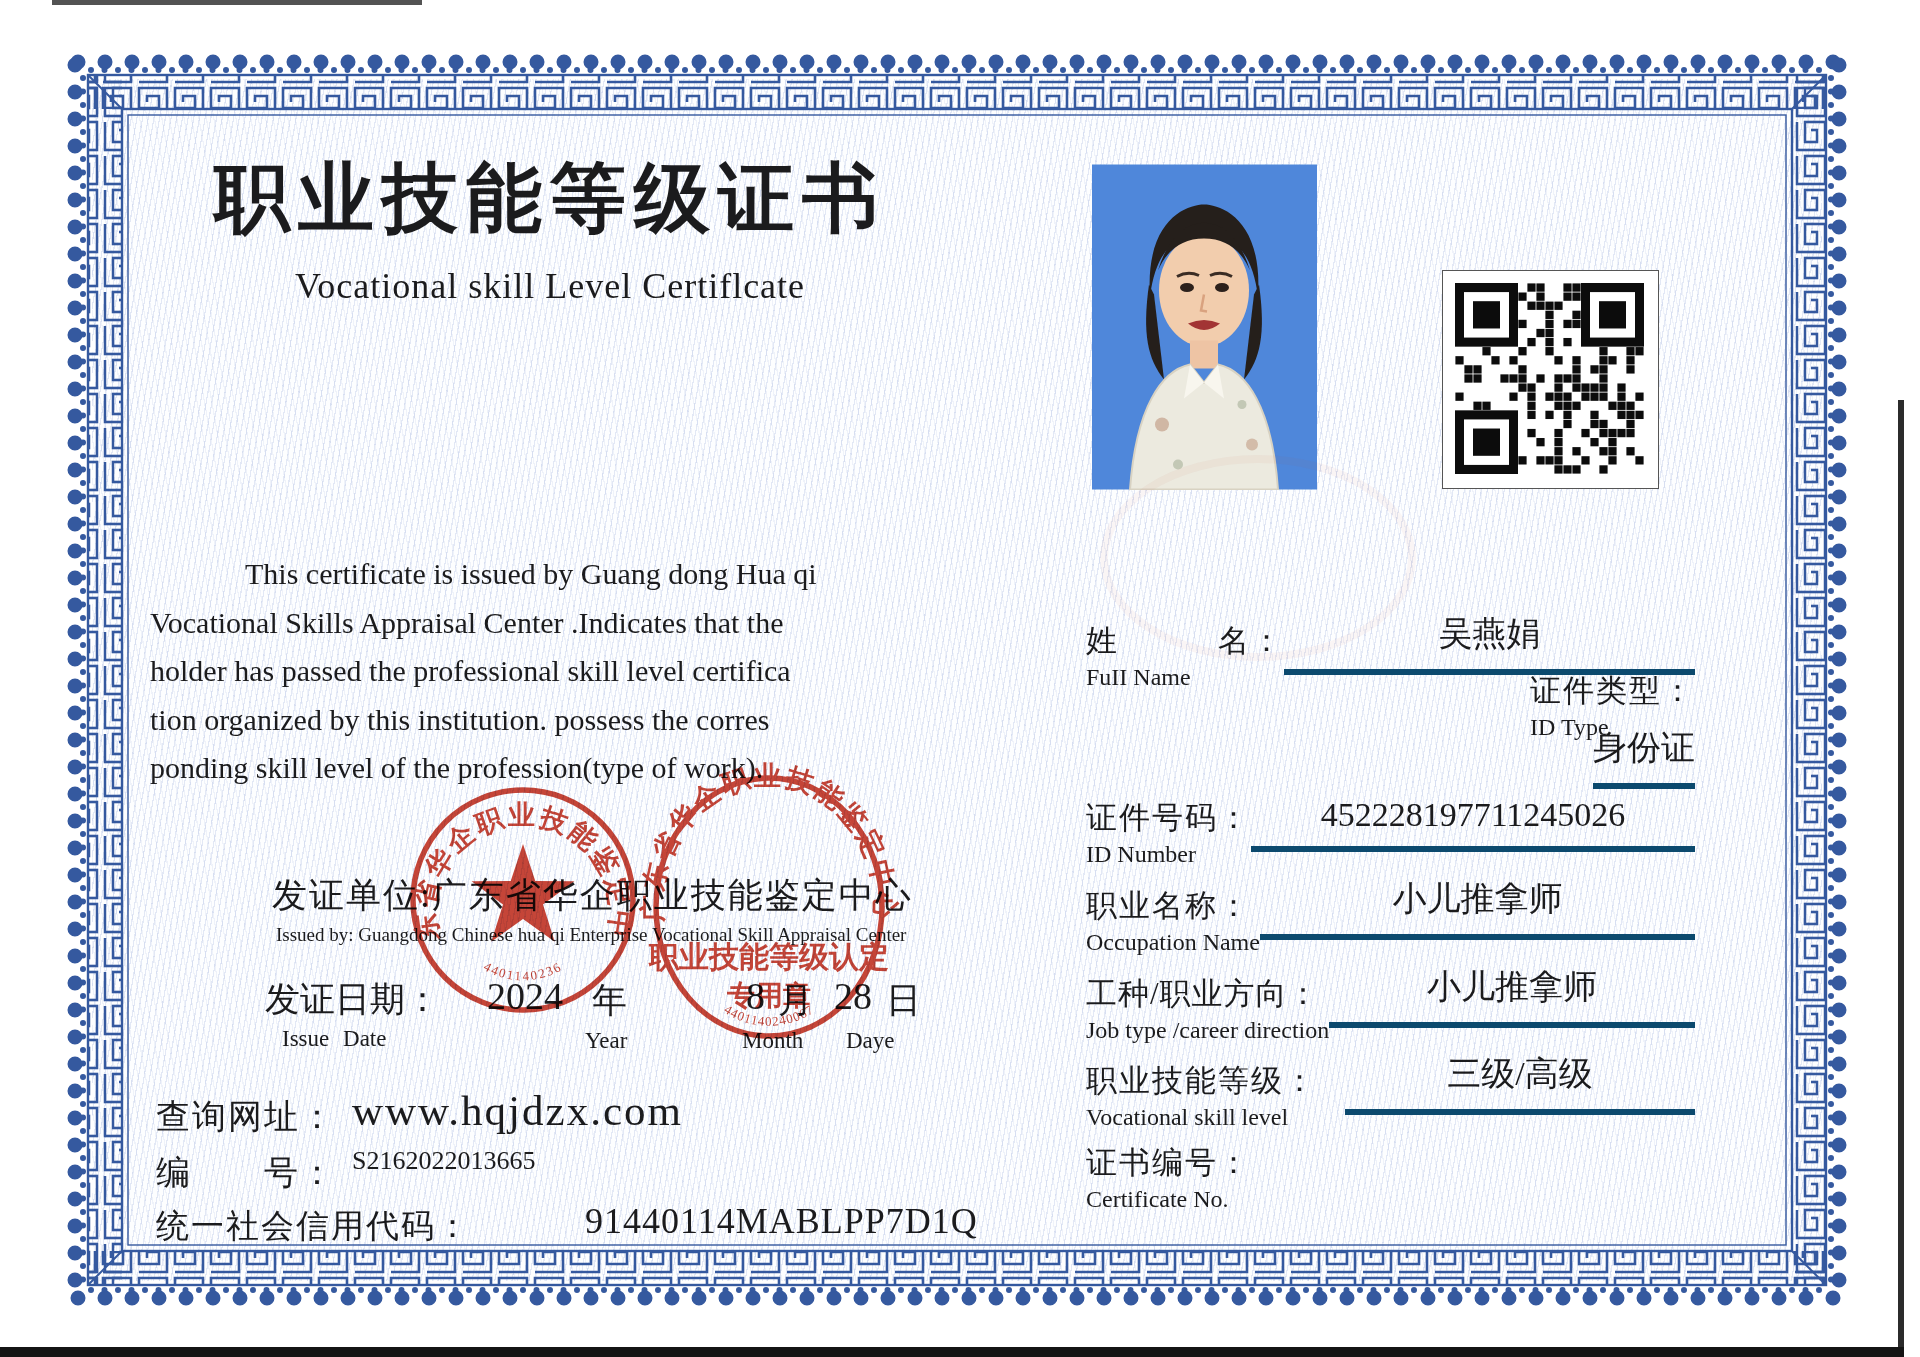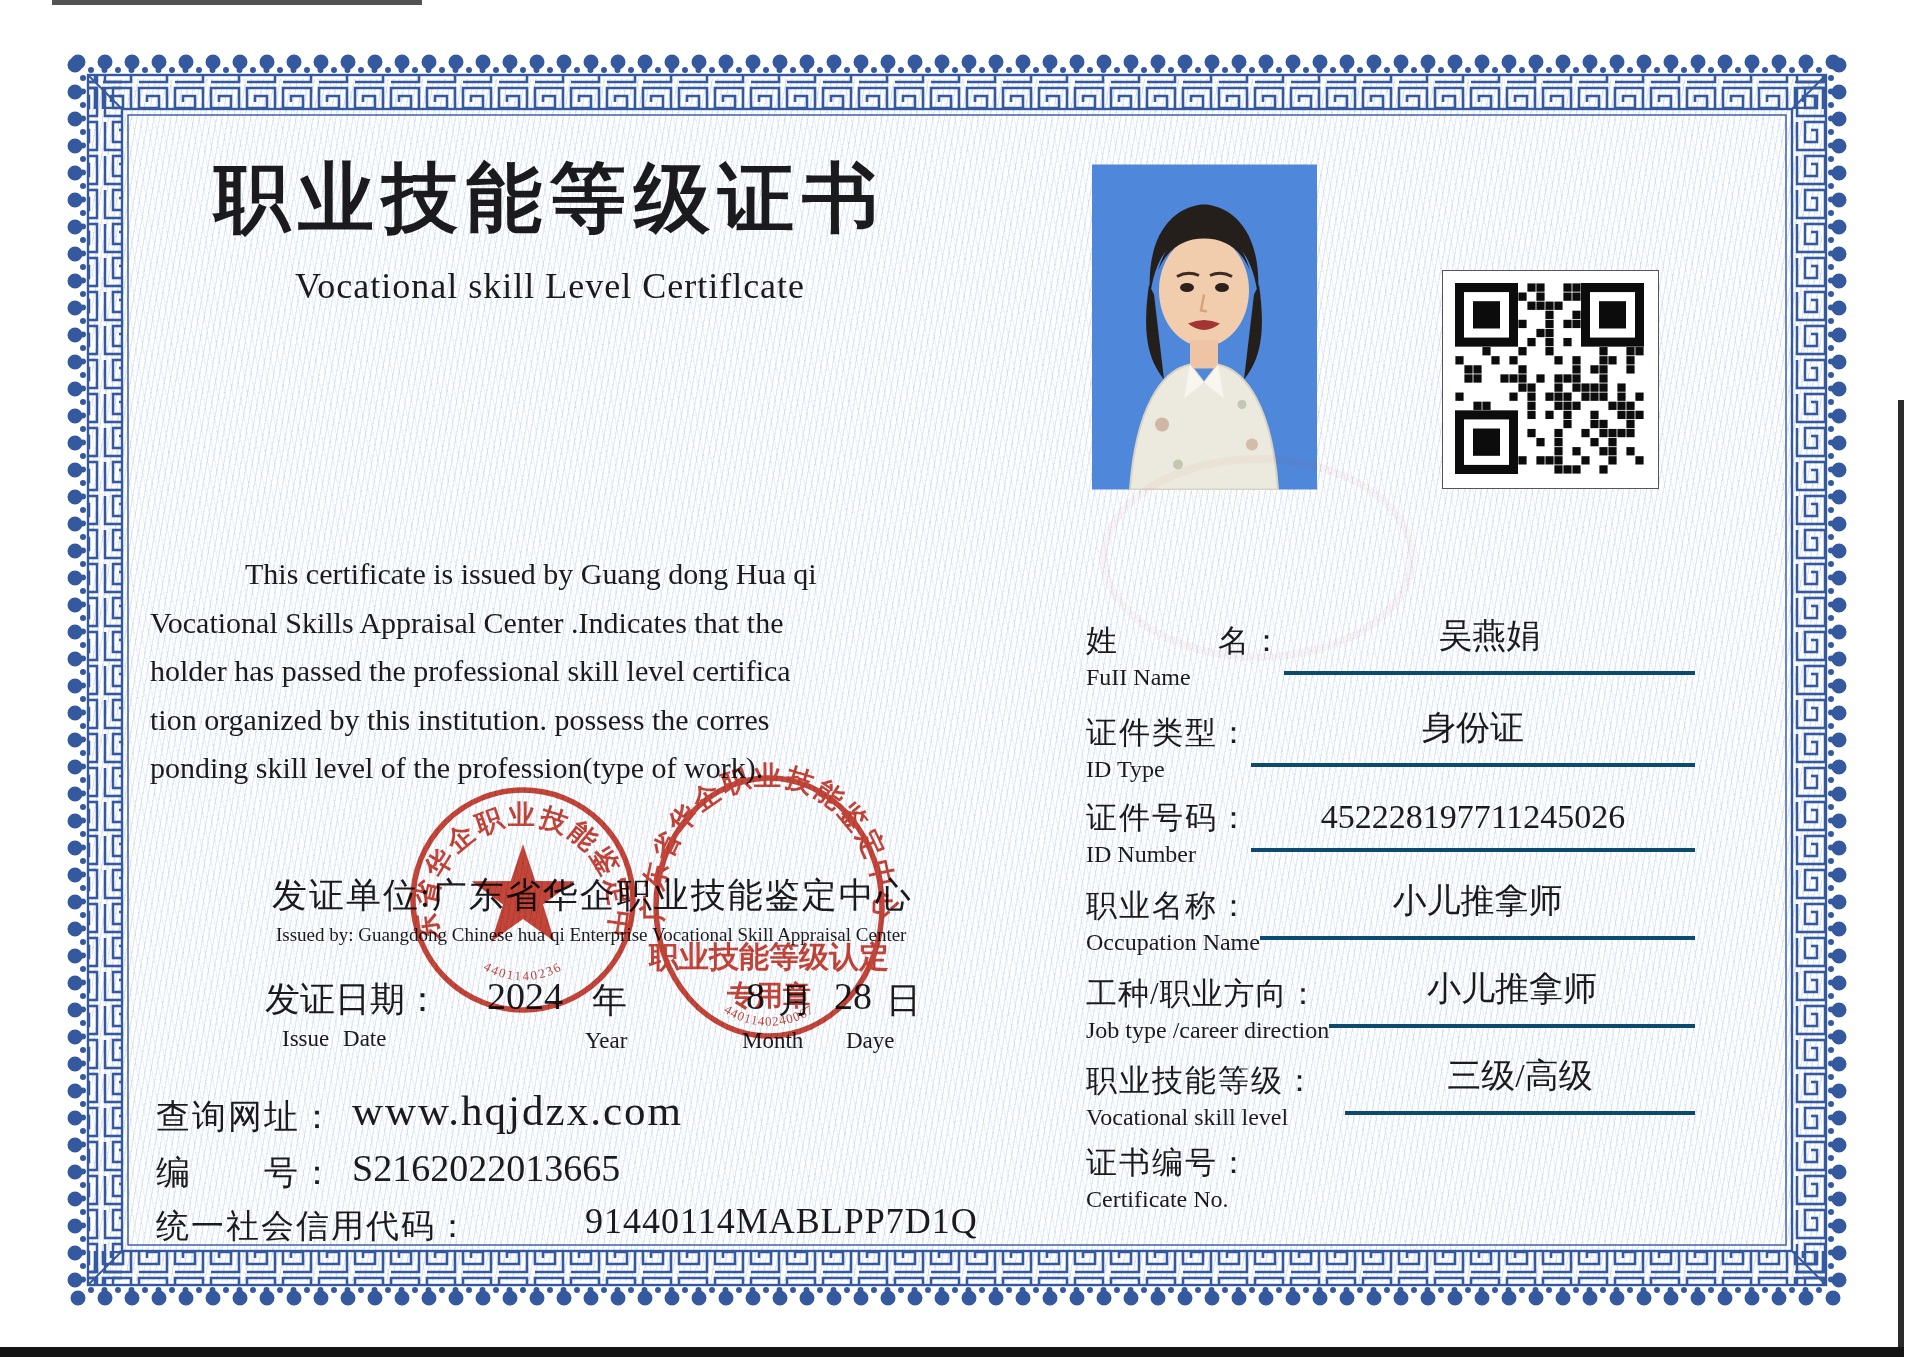--- a/index.html
+++ b/index.html
@@ -30,21 +30,21 @@
   .dzh{font-size:35px;}
   .den{font-size:23px;}
   
   .flabel{font-size:34px;letter-spacing:2px;white-space:nowrap;}
   .fvalue{font-family:"Liberation Serif","DejaVu Serif",serif;white-space:nowrap;}
   
   .frow{position:absolute;left:1086px;width:609px;display:flex;align-items:flex-end;}
   .frow .lab{flex:0 0 auto;margin-bottom:-16px;}
   .frow .lab .zh{font-size:31px;letter-spacing:2px;white-space:nowrap;}
   .frow .lab .en{font-size:24px;white-space:nowrap;margin-top:2px;}
-  .frow .val{flex:1 1 auto;border-bottom:4px solid #0c4a6e;text-align:center;
+  .frow .val{flex:1 1 auto;border-bottom:6px solid #0c4a6e;text-align:center;
              font-size:34px;padding-bottom:12px;white-space:nowrap;}
   
   #photo{left:1092px;top:164px;width:225px;height:326px;}
   #qr{left:1442px;top:270px;width:215px;height:217px;background:#ffffff;border:1px solid #555;}
   
   #seals{left:390px;top:755px;width:520px;height:300px;mix-blend-mode:multiply;opacity:.92;}
   #watermark{left:1100px;top:455px;width:300px;height:190px;border:8px solid rgba(190,70,50,.05);border-radius:50%;}
   
   #edge-bottom{left:0;right:0;bottom:0;height:10px;background:#141414;}
   #edge-right{right:0;top:400px;bottom:10px;width:6px;background:#141414;opacity:.9;}
@@ -117,21 +117,21 @@
   <div class="abs" style="left:746px;top:974px;font-size:38px;">8</div>
   <div class="abs dzh" style="left:778px;top:977px;">月</div>
   <div class="abs den" style="left:742px;top:1028px;">Month</div>
   <div class="abs" style="left:834px;top:974px;font-size:38px;">28</div>
   <div class="abs dzh" style="left:886px;top:977px;">日</div>
   <div class="abs den" style="left:846px;top:1028px;">Daye</div>
 
   <div class="abs flabel" style="left:156px;top:1094px;">查询网址：</div>
   <div class="abs fvalue" style="left:352px;top:1086px;font-size:43px;letter-spacing:2px;">www.hqjdzx.com</div>
   <div class="abs flabel" style="left:156px;top:1150px;">编　　号：</div>
-  <div class="abs fvalue" style="left:352px;top:1146px;font-size:38px;">S2162022013665</div>
+  <div class="abs fvalue" style="left:352px;top:1146px;font-size:26px;">S2162022013665</div>
   <div class="abs flabel" style="left:156px;top:1204px;font-size:33px;">统一社会信用代码：</div>
   <div class="abs fvalue" style="left:585px;top:1200px;font-size:36px;letter-spacing:1px;">91440114MABLPP7D1Q</div>
 
   <div id="photo" class="abs">
     <svg width="225" height="326" viewBox="0 0 225 325">
       <rect x="0" y="0" width="225" height="325" fill="#4f87da"></rect>
       <path d="M58,132 C53,55 95,40 112,40 C129,40 171,55 166,132 C160,85 140,70 112,70 C84,70 64,85 58,132 Z" fill="#251f1b"></path>
       <path d="M57,120 C50,170 56,195 72,215 L62,130 Z" fill="#251f1b"></path>
       <path d="M167,120 C174,170 168,195 152,215 L162,130 Z" fill="#251f1b"></path>
       <ellipse cx="112" cy="126" rx="45" ry="56" fill="#f2cdad"></ellipse>
@@ -292,21 +292,21 @@
 
   <div id="watermark" class="abs"></div>
 
   <div class="frow" style="bottom:682px;">
     <div class="lab">
         <div class="zh">姓　　　名：</div>
       <div class="en">FuII Name</div>
       </div>
     <div class="val">吴燕娟</div>
   </div>
-  <div class="frow" style="bottom:590px;">
+  <div class="frow" style="bottom:568px;flex-direction:column;">
     <div class="lab">
         <div class="zh">证件类型：</div>
       <div class="en">ID Type</div>
       </div>
     <div class="val">身份证</div>
   </div>
   <div class="frow" style="bottom:505px;">
     <div class="lab">
         <div class="zh">证件号码：</div>
       <div class="en">ID Number</div>

